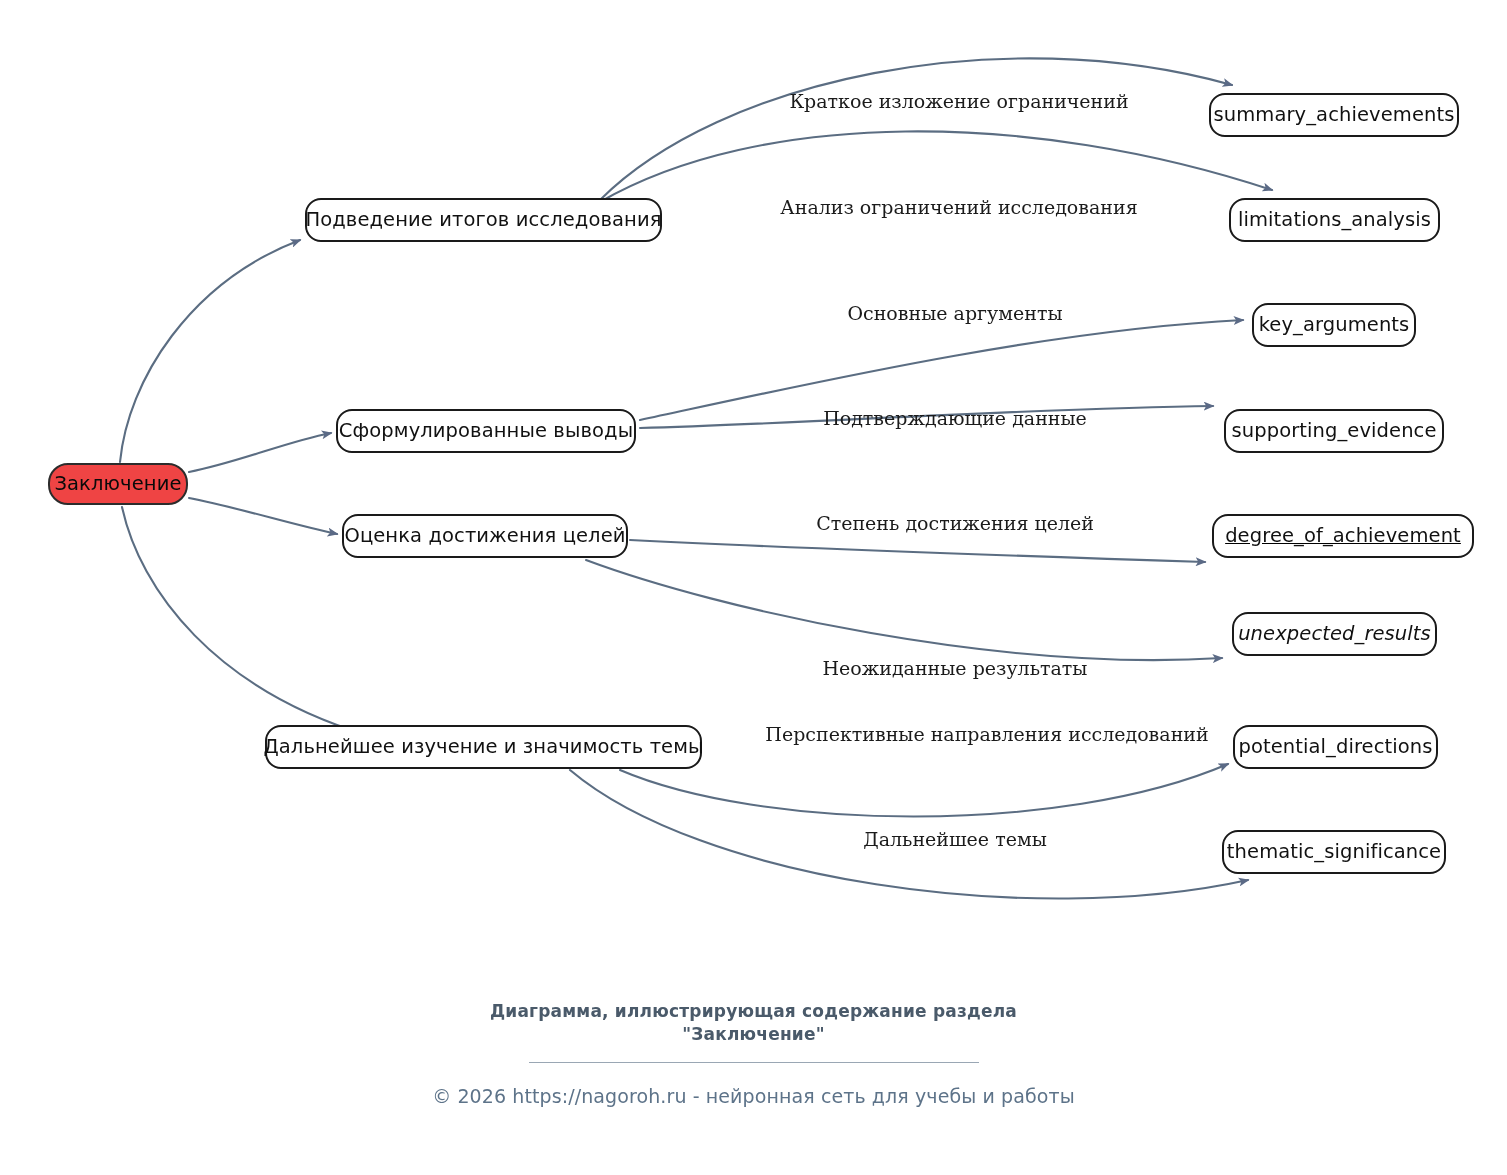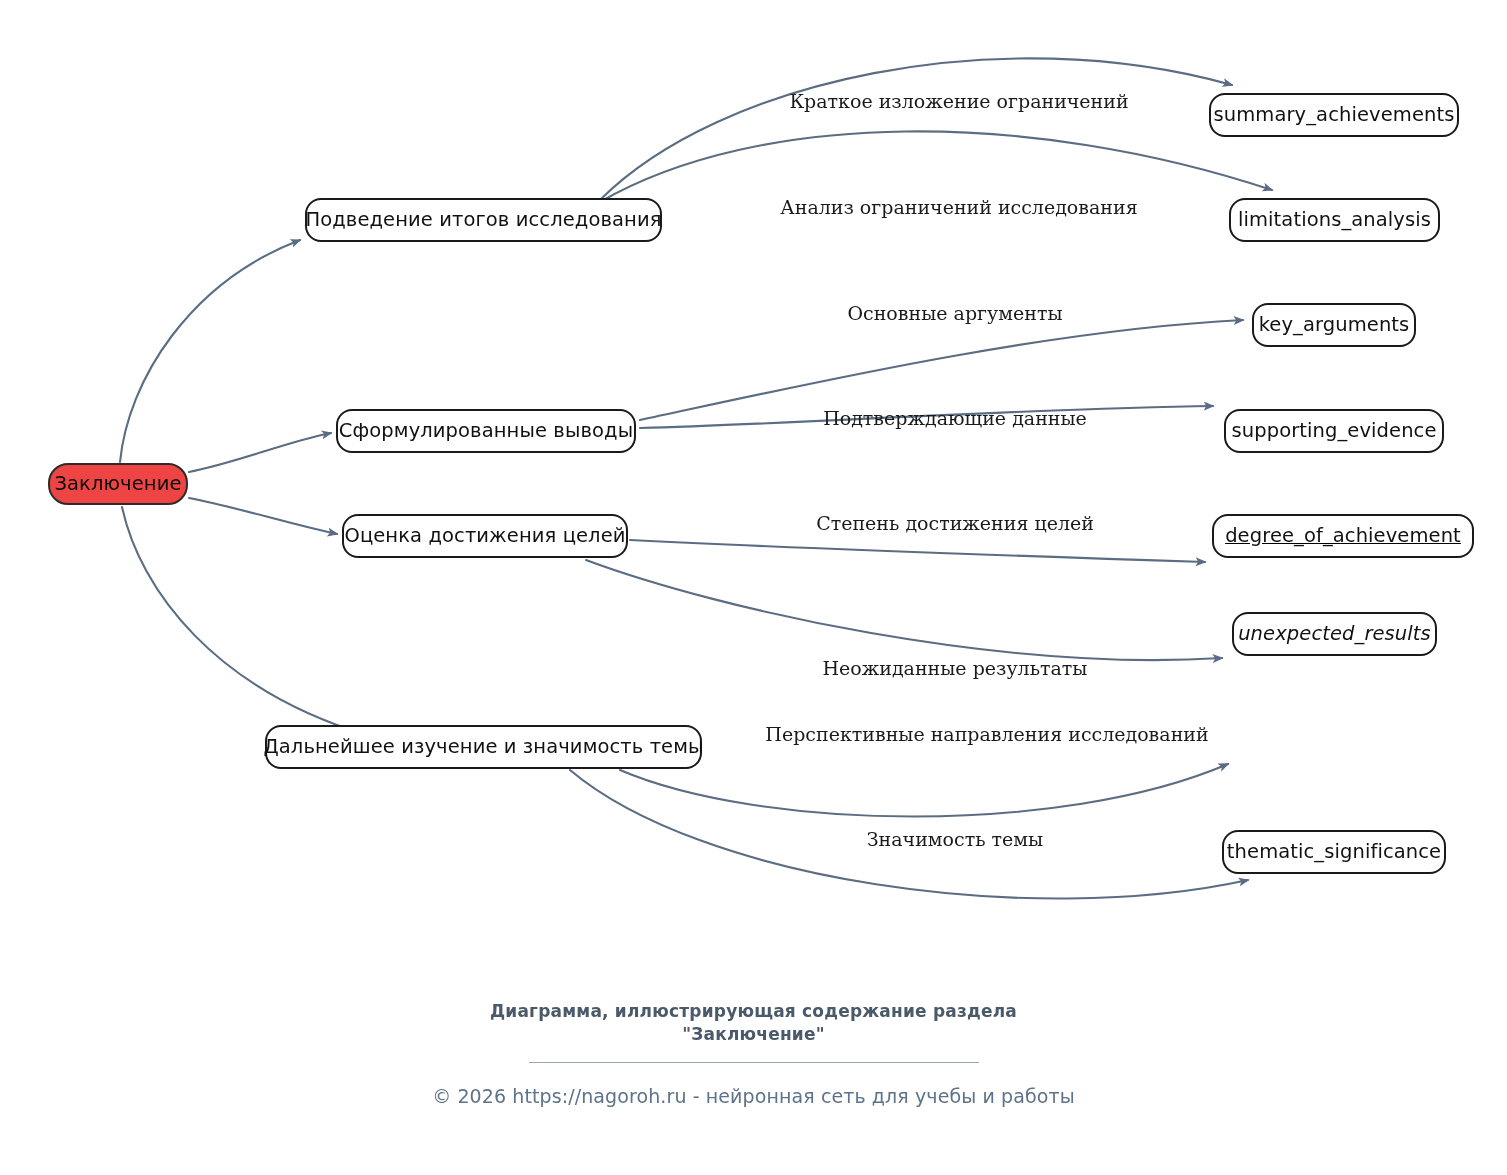--- a/index.html
+++ b/index.html
@@ -170,40 +170,43 @@
   </div>
 
   <div class="node-box" style="left:1212px; top:514px; width:262px; height:44px;text-decoration:underline;">
     <span class="node-label">degree_of_achievement</span>
   </div>
 
   <div class="node-box" style="left:1232px; top:612px; width:205px; height:44px;font-style:italic;">
     <span class="node-label">unexpected_results</span>
   </div>
 
+  <div class="node-box" style="left:1233px; top:725px; width:205px; height:44px;">
+    <span class="node-label">potential_directions</span>
+  </div>
 
   <div class="node-box" style="left:1222px; top:830px; width:224px; height:44px;">
     <span class="node-label">thematic_significance</span>
   </div>
 
   <div class="edge-label centered" style="left:959px; top:92px;">Краткое изложение ограничений</div>
 
   <div class="edge-label centered" style="left:959px; top:198px;">Анализ ограничений исследования</div>
 
   <div class="edge-label centered" style="left:955px; top:304px;">Основные аргументы</div>
 
   <div class="edge-label centered" style="left:955px; top:409px;">Подтверждающие данные</div>
 
   <div class="edge-label centered" style="left:955px; top:514px;">Степень достижения целей</div>
 
   <div class="edge-label centered" style="left:955px; top:620px;margin-top:39px;">Неожиданные результаты</div>
 
   <div class="edge-label centered" style="left:955px; top:725px;margin-left:32px;">Перспективные направления исследований</div>
 
-  <div class="edge-label centered" style="left:955px; top:830px;">Значимость темы</div>
+  <div class="edge-label centered" style="left:955px; top:830px;">Дальнейшее темы</div>
 
   <div id="footer" style="top:1000px;">
     <div class="footer-caption">
       <div>Диаграмма, иллюстрирующая содержание раздела</div>
       <div>"Заключение"</div>
     </div>
     <div class="footer-rule"></div>
     <div class="footer-credit">© 2026 https://nagoroh.ru - нейронная сеть для учебы и работы</div>
   </div>
 

